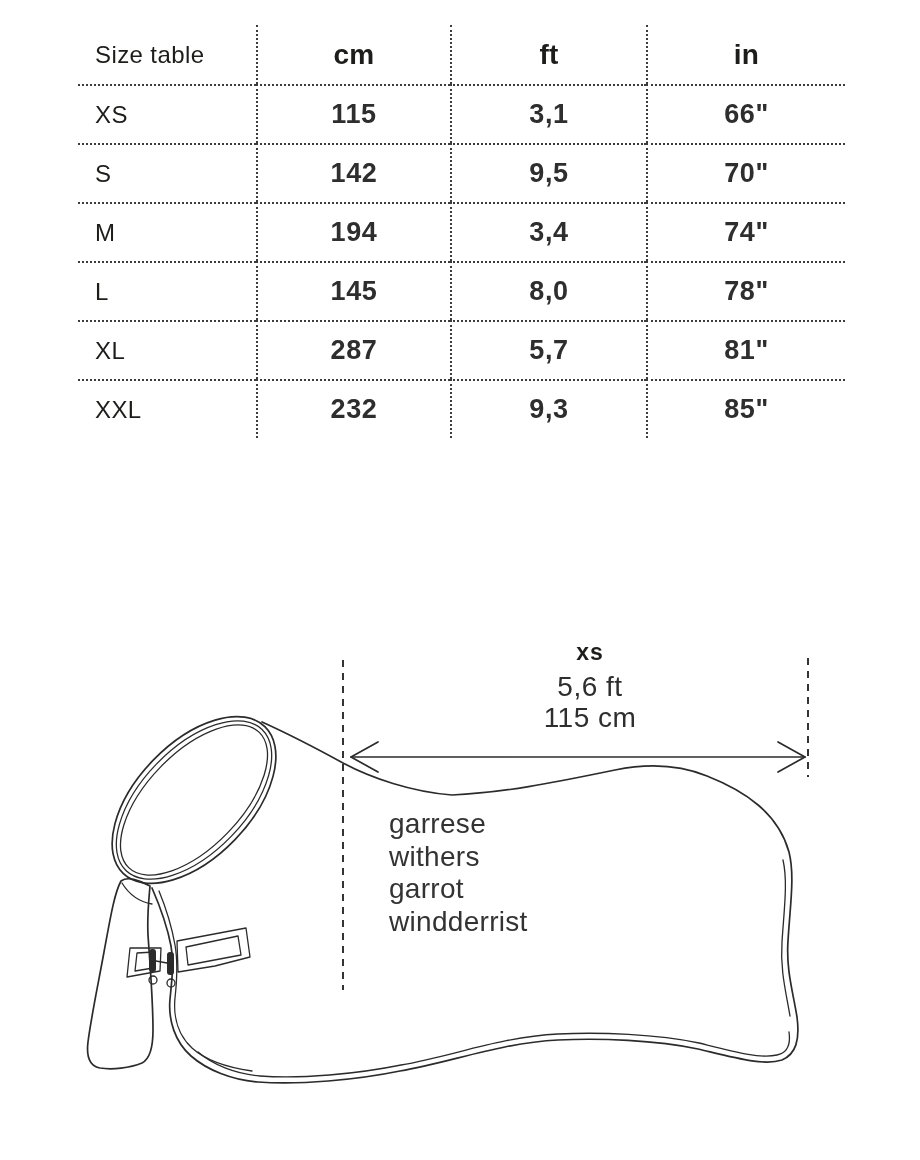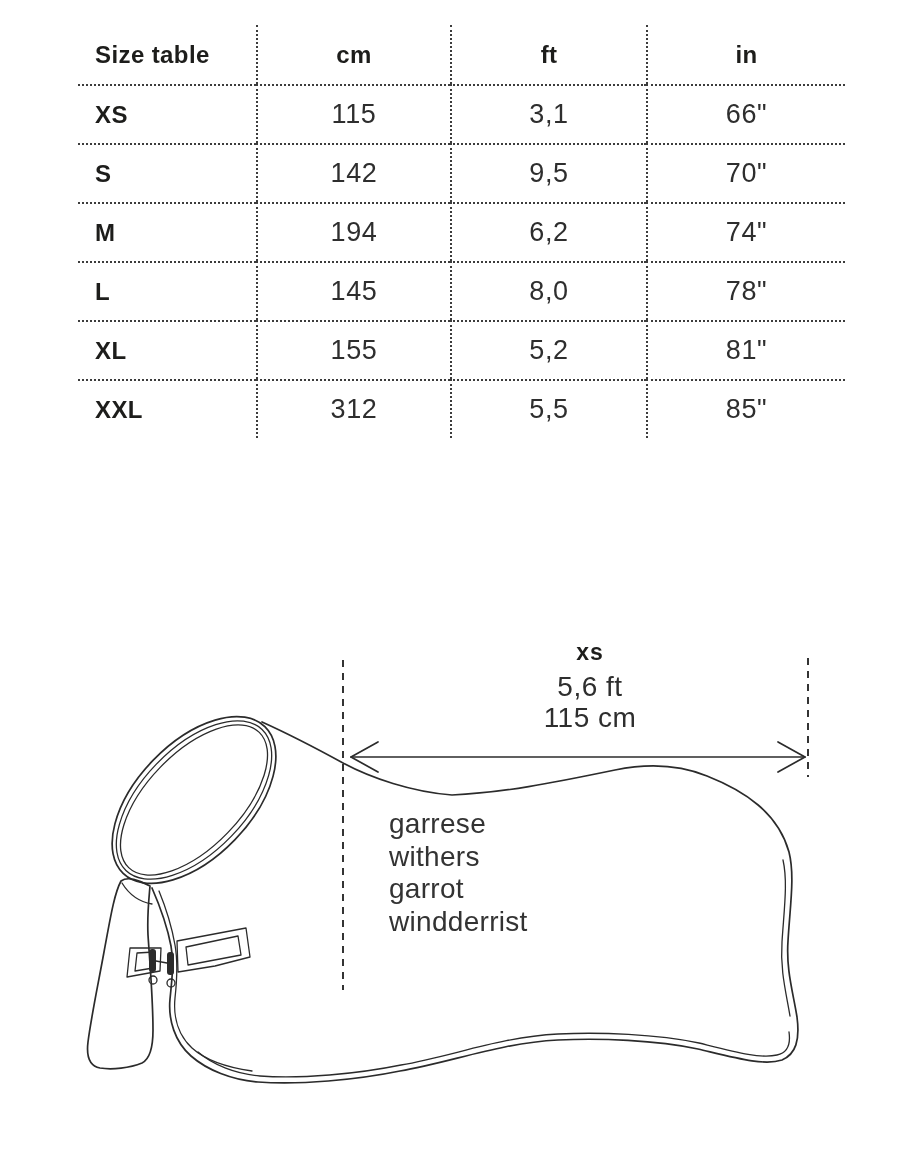--- a/index.html
+++ b/index.html
@@ -15,27 +15,27 @@
     display:grid;grid-template-columns:178px 194px 196px 199px;
   }
   .trow{display:contents;}
   .cell{
     height:59px;box-sizing:border-box;
     display:flex;align-items:center;justify-content:center;
     color:#1d1d1b;
   }
   .cell.vline{border-left:2px dotted #3c3c3c;}
   .cell.hline{border-top:2px dotted #3c3c3c;}
-  .cell.head{font-weight:bold;font-size:24px;letter-spacing:.3px;}
+  .cell.head{font-weight:bold;font-size:28px;letter-spacing:.3px;}
   .cell.rowlabel{
     justify-content:flex-start;padding-left:17px;
-    font-weight:bold;font-size:24px;letter-spacing:.4px;
+    font-weight:normal;font-size:24px;letter-spacing:.4px;
   }
   .cell.value{
-    font-size:27px;font-weight:400;color:#2e2e2e;letter-spacing:.6px;
+    font-size:27px;font-weight:700;color:#2e2e2e;letter-spacing:.6px;
   }
 
   
   .diagram{position:absolute;left:0;top:600px;}
   .ink{stroke:#2b2b2b;fill:none;stroke-width:1.7;stroke-linecap:round;stroke-linejoin:round;}
   .thin{stroke-width:1.3;}
   .dashline{stroke:#2b2b2b;stroke-width:1.9;stroke-dasharray:7 6;fill:none;}
   .meas-bold{font-family:"Liberation Sans",sans-serif;font-size:23px;font-weight:bold;fill:#1d1d1b;letter-spacing:1px;}
   .meas{font-family:"Liberation Sans",sans-serif;font-size:28px;fill:#2e2e2e;letter-spacing:.5px;}
   .wlabel{font-family:"Liberation Sans",sans-serif;font-size:28px;fill:#333;letter-spacing:.3px;}
@@ -61,42 +61,42 @@
   <div class="trow">
     <div class="cell rowlabel hline">S</div>
     <div class="cell value hline vline">142</div>
     <div class="cell value hline vline">9,5</div>
     <div class="cell value hline vline">70"</div>
   </div>
 
   <div class="trow">
     <div class="cell rowlabel hline">M</div>
     <div class="cell value hline vline">194</div>
-    <div class="cell value hline vline">6,2</div>
+    <div class="cell value hline vline">3,4</div>
     <div class="cell value hline vline">74"</div>
   </div>
 
   <div class="trow">
     <div class="cell rowlabel hline">L</div>
     <div class="cell value hline vline">145</div>
     <div class="cell value hline vline">8,0</div>
     <div class="cell value hline vline">78"</div>
   </div>
 
   <div class="trow">
     <div class="cell rowlabel hline">XL</div>
-    <div class="cell value hline vline">155</div>
-    <div class="cell value hline vline">5,2</div>
+    <div class="cell value hline vline">287</div>
+    <div class="cell value hline vline">5,7</div>
     <div class="cell value hline vline">81"</div>
   </div>
 
   <div class="trow">
     <div class="cell rowlabel hline">XXL</div>
-    <div class="cell value hline vline">312</div>
-    <div class="cell value hline vline">5,5</div>
+    <div class="cell value hline vline">232</div>
+    <div class="cell value hline vline">9,3</div>
     <div class="cell value hline vline">85"</div>
   </div>
 </div>
 
 <svg class="diagram" width="920" height="560" viewBox="0 600 920 560" xmlns="http://www.w3.org/2000/svg">
 
   <g>
     <path class="ink" d="M 262 722
       C 282 731, 312 746, 343 763
       C 371 778, 412 792, 452 795

